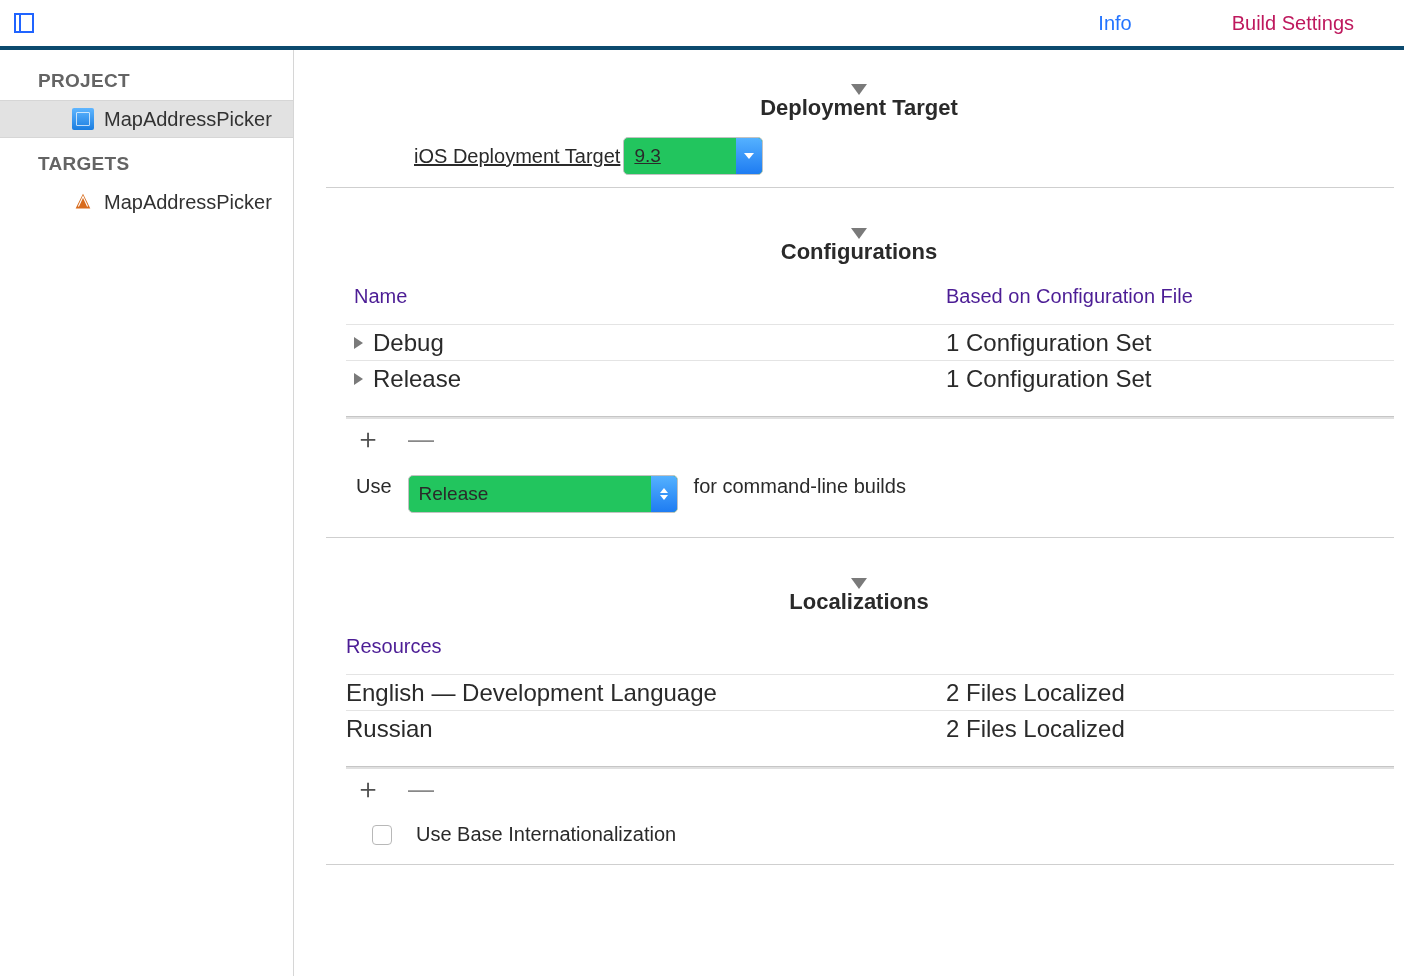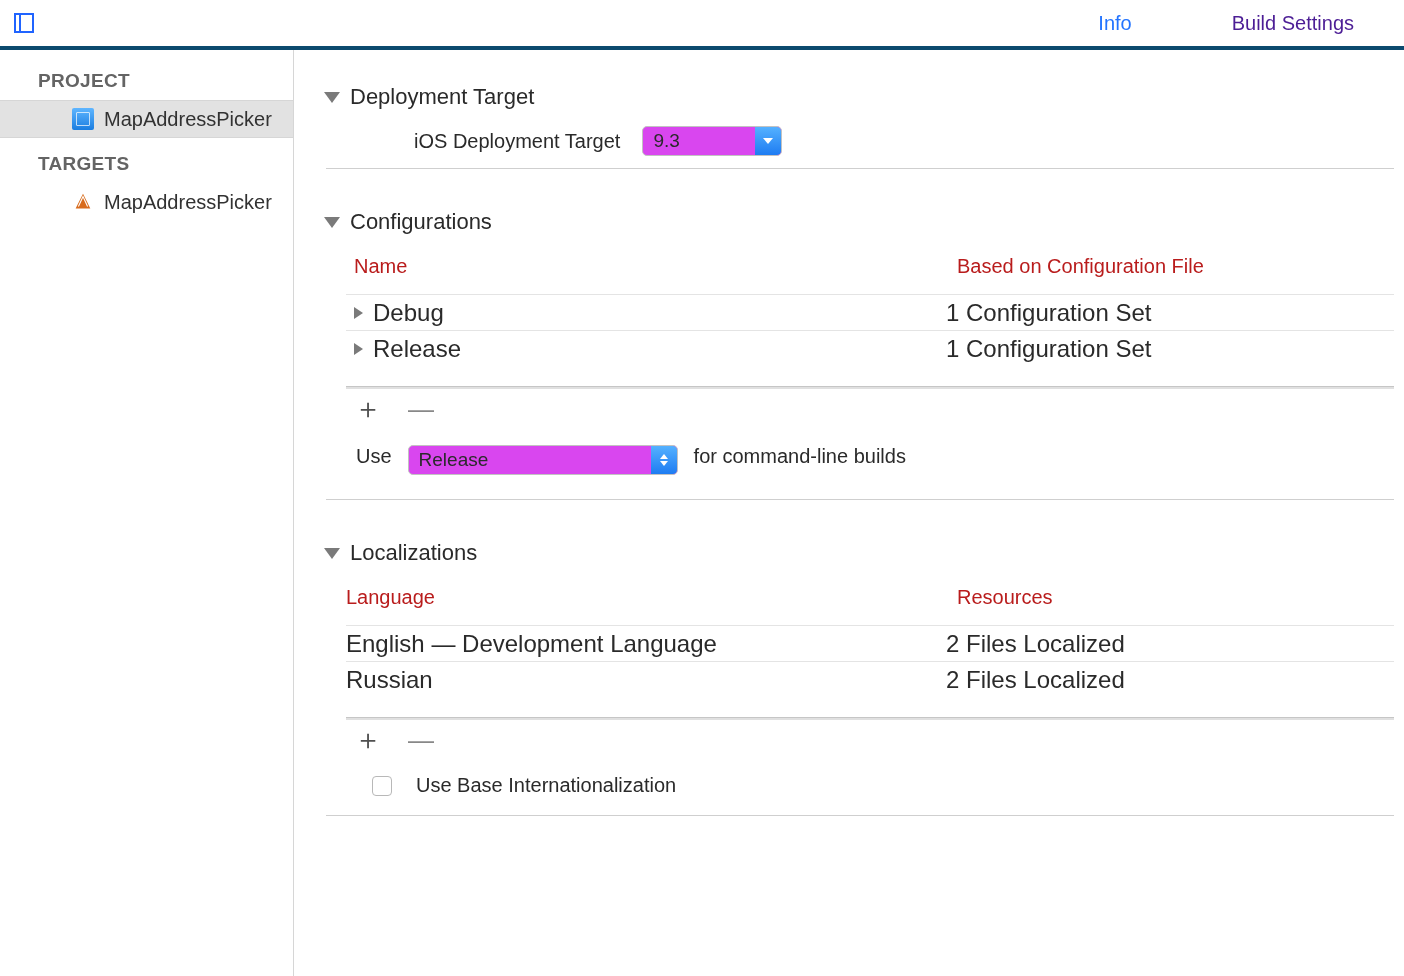--- a/index.html
+++ b/index.html
@@ -35,21 +35,21 @@
     flex: 1;
     display: flex;
     justify-content: flex-end;
     height: 100%;
   }
   .tab {
     padding: 0 50px;
     height: 100%;
     display: flex; align-items: center;
     font-size: 20px;
-    color: #4c1d95;
+    color: #be185d;
     cursor: default;
   }
   .tab.selected {
     color: #2374ff;
   }
 
   .body {
     display: flex;
     height: calc(100% - 50px);
   }
@@ -102,56 +102,57 @@
   
   .main {
     flex: 1;
     overflow: auto;
     padding: 30px 10px 40px 30px;
   }
   .section { margin-bottom: 36px; }
   .section-header {
     display: flex;
     align-items: center;
-    gap: 10px;
     font-size: 22px;
-    font-weight: 400;
+    font-weight: 700;
     padding: 4px 0 16px 0;
+    flex-direction: column;
   }
   .disclosure-down {
     width: 0; height: 0;
     border-left: 8px solid transparent;
     border-right: 8px solid transparent;
     border-top: 11px solid #7a7a7a;
   }
   .disclosure-right {
     width: 0; height: 0;
     border-top: 6px solid transparent;
     border-bottom: 6px solid transparent;
     border-left: 9px solid #7a7a7a;
   }
 
   .deploy-row {
     display: flex;
     align-items: center;
-    gap: 22px;
+    gap: 3px;
     padding-left: 90px;
     padding-bottom: 12px;
+    text-decoration: underline;
   }
   .deploy-label { font-size: 20px; }
 
   
   .combo {
     display:flex;
     align-items:center;
-    height: 30px;
+    height: 38px;
     border: 1px solid #c2c2c2;
     border-radius: 5px;
     overflow:hidden;
-    background:#d946ef;
+    background:#22c55e;
     min-width: 140px;
   }
   .combo .value {
     padding: 0 10px;
     font-size: 19px;
     flex:1;
   }
   .combo .btn {
     width: 26px;
     align-self: stretch;
@@ -173,23 +174,22 @@
     border-bottom:5px solid #fff;
   }
 
   .hr { height:1px; background:#cfcfcf; margin-left:2px; }
 
   
   .table { margin-left: 22px; }
   .thead {
     display:flex;
     font-size: 20px;
-    color:#b91c1c;
+    color:#4c1d95;
     padding: 4px 0 16px 0;
-    gap: 11px;
   }
   .col1 { flex: 0 0 600px; padding-left: 8px; display:flex; align-items:center; gap:10px;}
   .col2 { flex: 1; }
   .trow {
     display:flex;
     align-items:center;
     height: 36px;
     font-size: 24px;
     border-top: 1px solid #e4e4e4;
   }
@@ -327,21 +327,20 @@
       <div class="hr" style="margin-top:14px"></div>
     </div>
 
     <div class="section">
       <div class="section-header">
         <span class="disclosure-down"></span>
         <span>Localizations</span>
       </div>
       <div class="table">
         <div class="thead">
-          <div class="col1" style="padding-left:0">Language</div>
           <div class="col2">Resources</div>
         </div>
         <div class="trow">
           <div class="col1" style="padding-left:0">
               <span>English — Development Language</span>
             </div>
           <div class="col2">2 Files Localized</div>
         </div>
         <div class="trow">
           <div class="col1" style="padding-left:0">

